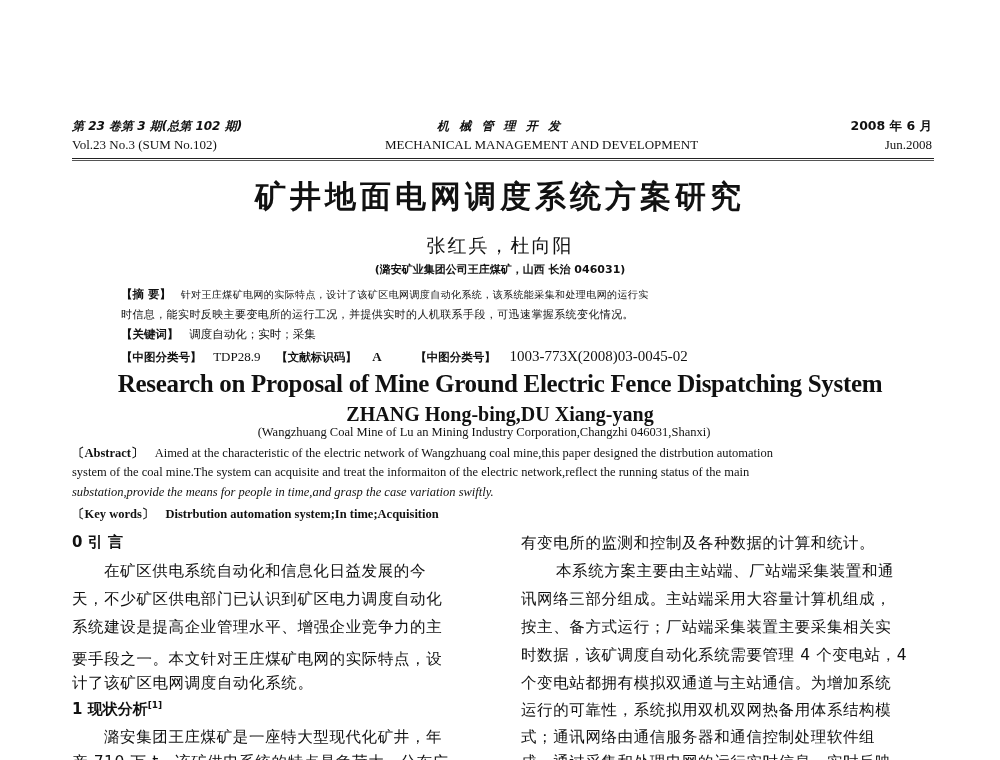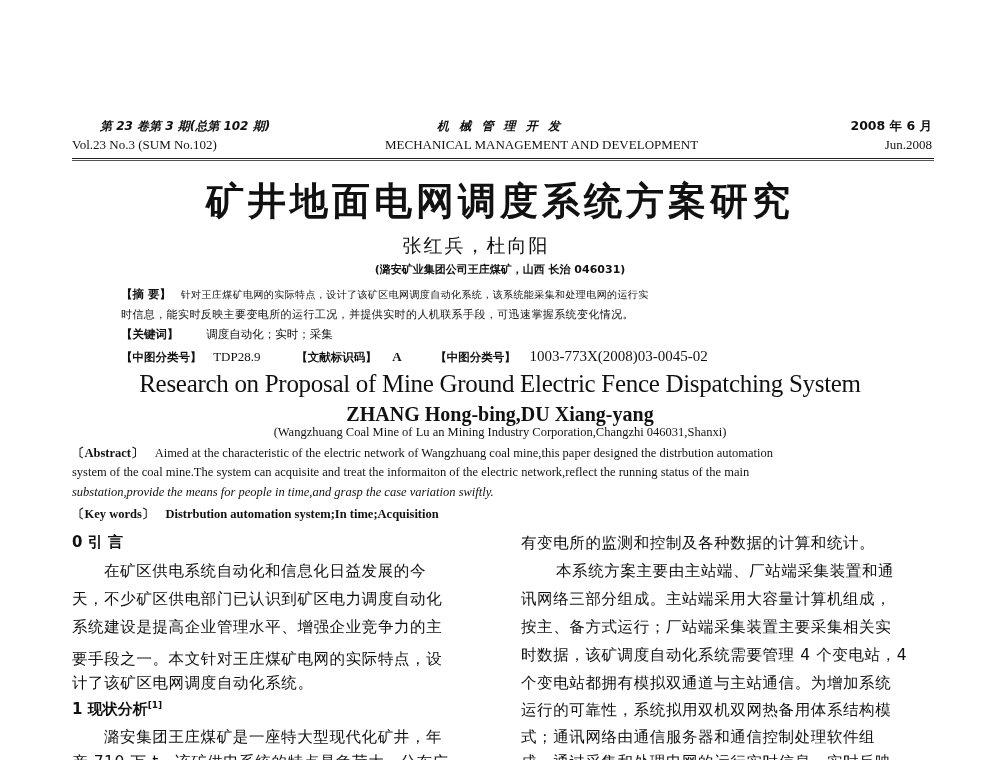--- a/index.html
+++ b/index.html
@@ -2,70 +2,70 @@
 <html><head>
 <meta charset="utf-8">
 <style>
   html, body { margin:0; padding:0; background:#ffffff; }
   body { width:1000px; height:760px; position:relative; overflow:hidden; color:#111; font-family:"DejaVu Serif", serif; }
   .abs { position:absolute; white-space:nowrap; }
   .hdr-cn { font-family:"DejaVu Sans", sans-serif; font-weight:bold; font-size:12px; font-style:italic; }
   .hdr-en { font-family:"Liberation Serif", serif; font-size:13px; }
   .rule { position:absolute; left:72px; width:862px; height:1px; background:#222; top:158px; }
   .rule2 { position:absolute; left:72px; width:862px; height:1px; background:#555; top:160px; }
-  .title-cn { font-family:Liberation Mono, monospace; font-weight:bold; font-size:38px; letter-spacing:4px; }
+  .title-cn { font-family:Liberation Mono, monospace; font-weight:bold; font-size:31px; letter-spacing:4px; }
   .authors-cn { font-family:"DejaVu Serif", serif; font-size:19px; letter-spacing:2px; }
   .affil-cn { font-family:"DejaVu Sans", sans-serif; font-size:11px; font-weight:bold; }
   .meta { font-family:"DejaVu Sans", sans-serif; font-size:11.5px; }
   .meta b { font-weight:bold; }
-  .title-en { font-family:"Liberation Serif", serif; font-weight:normal; font-size:25px; letter-spacing:-0.3px; }
+  .title-en { font-family:"Liberation Serif", serif; font-weight:bold; font-size:25px; letter-spacing:-0.3px; }
   .authors-en { font-family:"Liberation Serif", serif; font-weight:bold; font-size:20px; }
   .affil-en { font-family:"Liberation Serif", serif; font-size:12.5px; }
   .abs-en { font-family:"Liberation Serif", serif; font-size:12.5px; }
   .sec { font-family:"DejaVu Sans", sans-serif; font-weight:bold; font-size:15px; }
   .body-cn { font-family:"DejaVu Sans", sans-serif; font-size:15.5px; letter-spacing:0.6px; }
   sup { font-size:9px; }
 </style>
 </head>
 <body>
 
-<div class="abs hdr-cn" style="left:72px;top:118px;margin-left:28px;">第 23 卷第 3 期(总第 102 期)</div>
+<div class="abs hdr-cn" style="left:72px;top:118px;">第 23 卷第 3 期(总第 102 期)</div>
 <div class="abs hdr-en" style="left:72px;top:137px;">Vol.23   No.3 (SUM No.102)</div>
 <div class="abs hdr-cn" style="left:500px;top:118px;transform:translateX(-50%);letter-spacing:3px;">机 械 管 理 开 发</div>
 <div class="abs hdr-en" style="left:385px;top:137px;">MECHANICAL  MANAGEMENT  AND  DEVELOPMENT</div>
 <div class="abs hdr-cn" style="right:68px;top:118px;font-style:normal;font-size:12.5px;">2008 年 6 月</div>
 <div class="abs hdr-en" style="right:68px;top:137px;">Jun.2008</div>
 <div class="rule"></div>
 <div class="rule2"></div>
 
 <div class="abs title-cn" style="left:500px;top:176px;transform:translateX(-50%);">矿井地面电网调度系统方案研究</div>
-<div class="abs authors-cn" style="left:476px;top:233px;transform:translateX(-50%);">张红兵，杜向阳</div>
+<div class="abs authors-cn" style="left:500px;top:233px;transform:translateX(-50%);">张红兵，杜向阳</div>
 <div class="abs affil-cn" style="left:500px;top:262px;transform:translateX(-50%);">(潞安矿业集团公司王庄煤矿，山西   长治   046031)</div>
 
 <div class="abs meta" style="left:121px;top:287px;">
   <b>【摘   要】</b>
   <span style="margin-left:6px;font-size:10px;letter-spacing:0.4px;">针对王庄煤矿电网的实际特点，设计了该矿区电网调度自动化系统，该系统能采集和处理电网的运行实</span>
 </div>
 <div class="abs meta" style="left:121px;top:307px;font-size:11px;letter-spacing:0.4px;">时信息，能实时反映主要变电所的运行工况，并提供实时的人机联系手段，可迅速掌握系统变化情况。</div>
 <div class="abs meta" style="left:121px;top:327px;">
   <b>【关键词】</b>
-  <span style="margin-left:24px;">调度自动化；实时；采集</span>
+  <span style="margin-left:7px;">调度自动化；实时；采集</span>
 </div>
 <div class="abs meta" style="left:121px;top:348px;">
   <b>【中图分类号】</b>
   <span style="margin-left:8px;font-family:'Liberation Serif',serif;font-size:13px;">TDP28.9</span>
-  <b style="margin-left:32px;">【文献标识码】</b>
+  <b style="margin-left:12px;">【文献标识码】</b>
   <span style="margin-left:12px;font-family:'Liberation Serif',serif;font-weight:bold;font-size:13px;">A</span>
   <b style="margin-left:30px;">【中图分类号】</b>
   <span style="margin-left:10px;font-family:'Liberation Serif',serif;font-size:15px;">1003-773X(2008)03-0045-02</span>
 </div>
 
 <div class="abs title-en" style="left:500px;top:370px;transform:translateX(-50%);">Research on Proposal of Mine Ground Electric Fence Dispatching System</div>
 <div class="abs authors-en" style="left:500px;top:403px;transform:translateX(-50%);">ZHANG Hong-bing,DU Xiang-yang</div>
-<div class="abs affil-en" style="left:500px;top:425px;transform:translateX(-50%);">(Wangzhuang Coal Mine of Lu an Mining Industry Corporation,Changzhi 046031,Shanxi)</div>
+<div class="abs affil-en" style="left:484px;top:425px;transform:translateX(-50%);">(Wangzhuang Coal Mine of Lu an Mining Industry Corporation,Changzhi 046031,Shanxi)</div>
 
 <div class="abs abs-en" style="left:72px;top:445px;">
   <b>〔Abstract〕</b>
   <span style="margin-left:8px;">Aimed at the characteristic of the electric network of Wangzhuang  coal mine,this paper designed the distrbution automation</span>
 </div>
 <div class="abs abs-en" style="left:72px;top:465px;">system of the coal mine.The system can acquisite and treat the informaiton of the electric network,reflect the running status of the main</div>
 <div class="abs abs-en" style="left:72px;top:485px;font-style:italic;">substation,provide the means for people in time,and grasp the case variation swiftly.</div>
 <div class="abs abs-en" style="left:72px;top:506px;">
   <b>〔Key words〕</b>
   <span style="margin-left:8px;font-weight:bold;">Distrbution automation system;In time;Acquisition</span>

